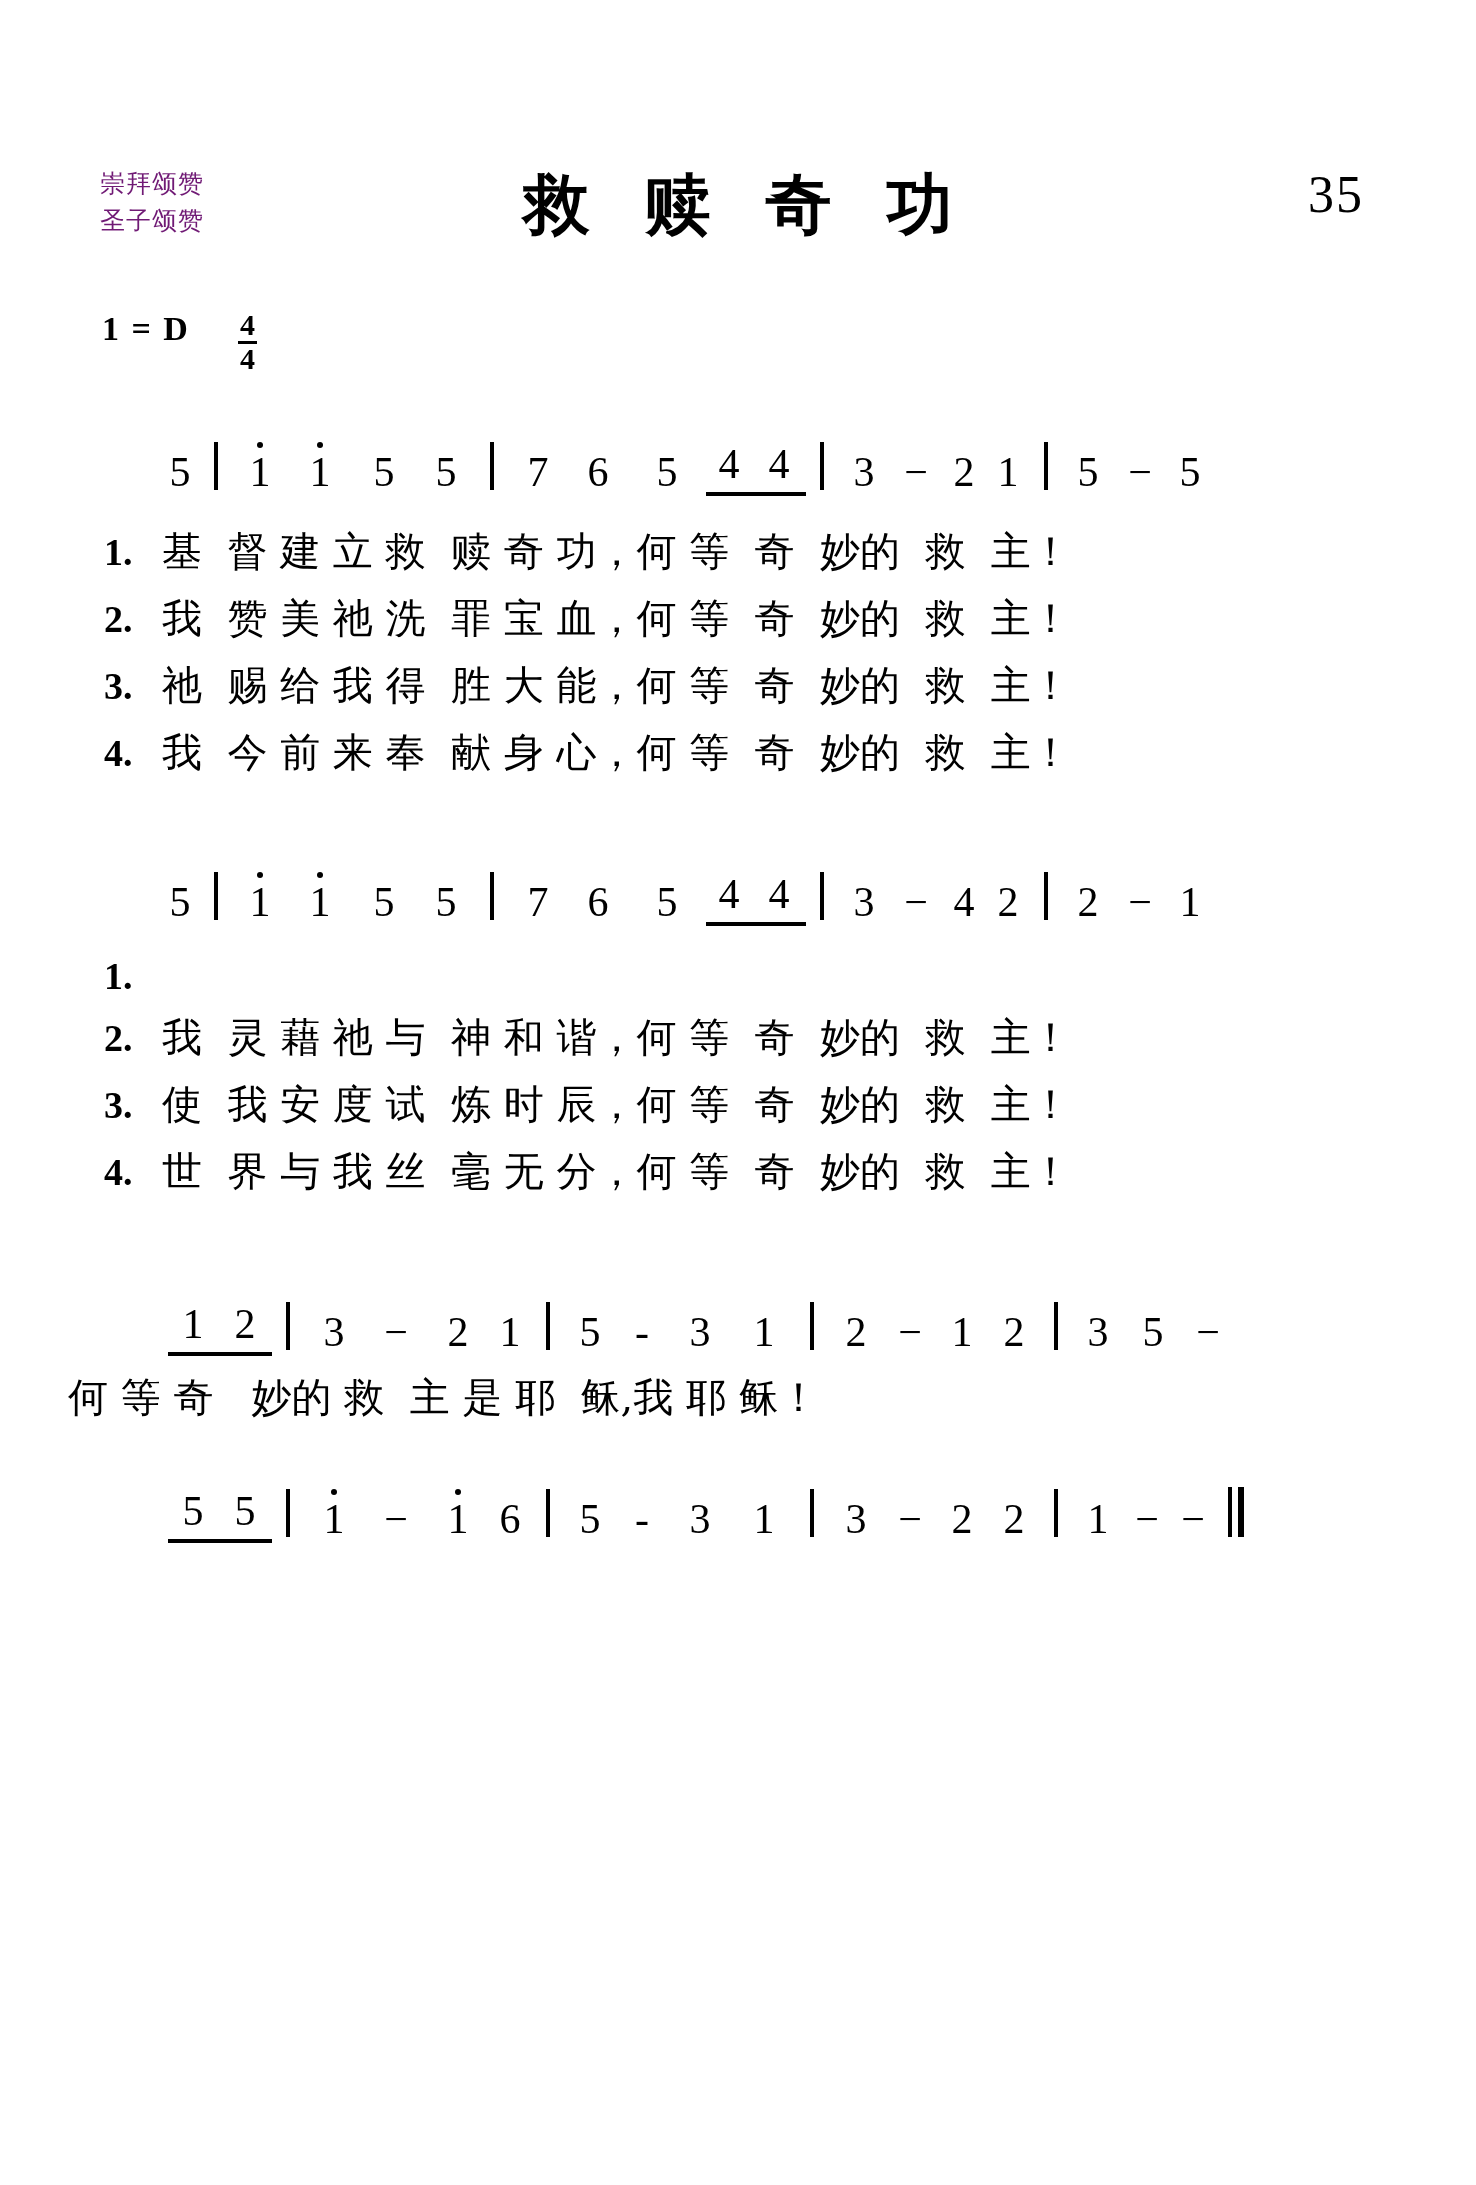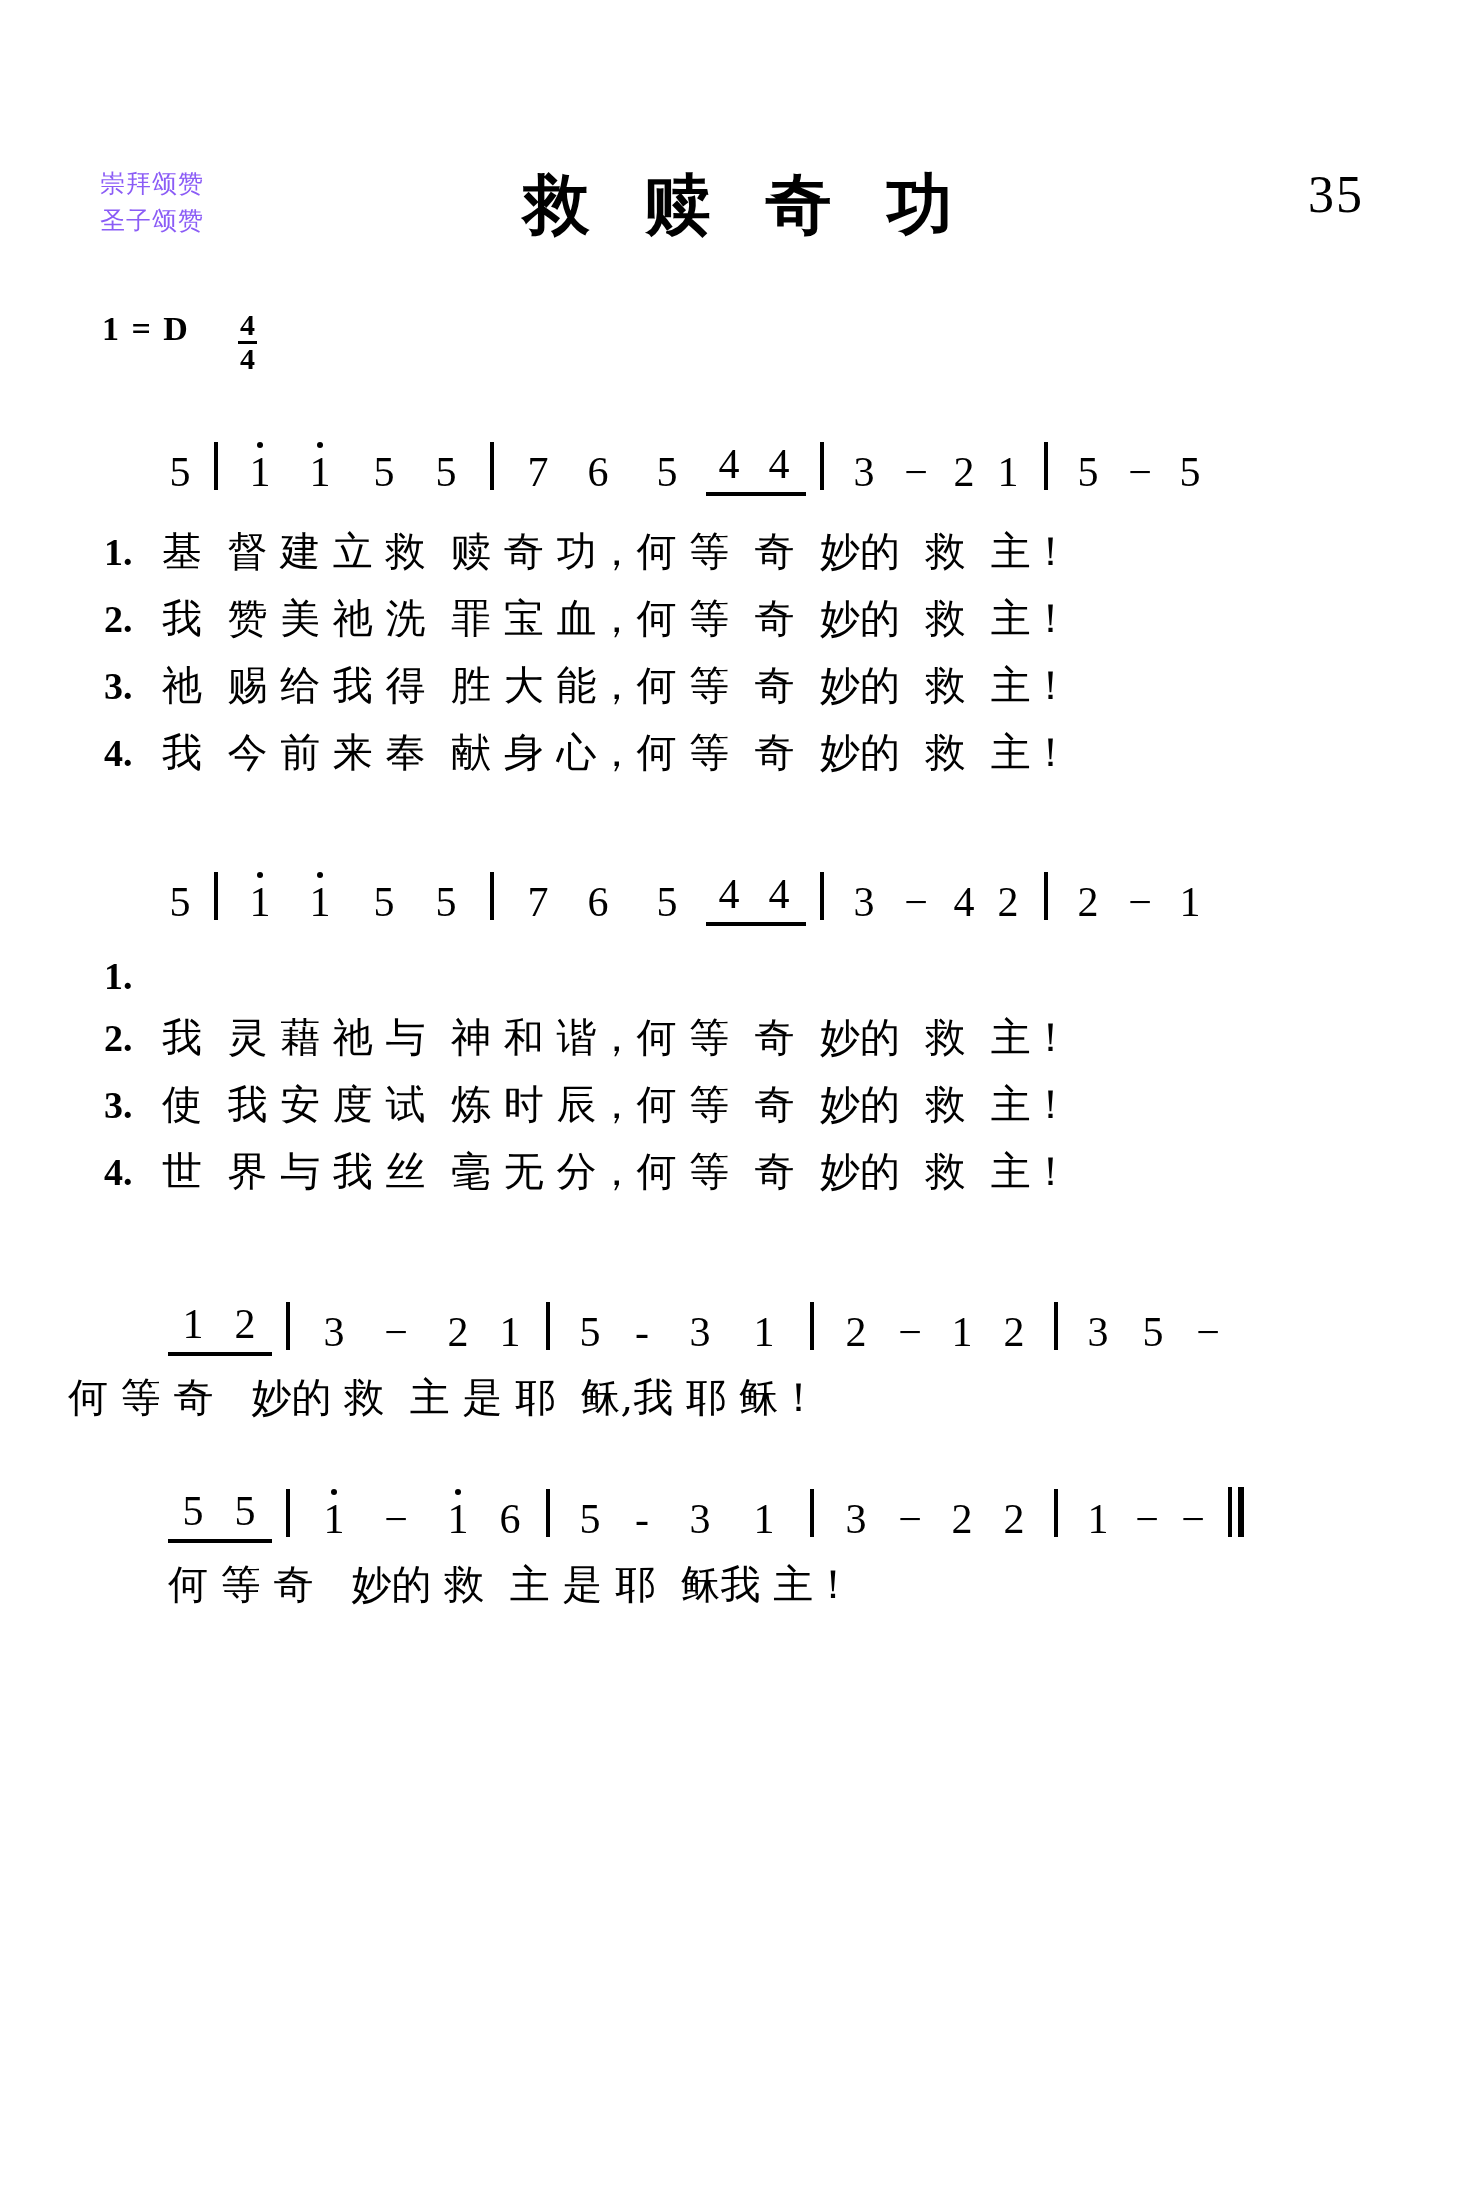--- a/index.html
+++ b/index.html
@@ -29,21 +29,21 @@
     height: 210px;
   }
   .category {
     position: absolute;
     left: 100px;
     top: 165px;
     font-family: "DejaVu Sans", sans-serif;
     font-size: 25px;
     line-height: 37px;
     letter-spacing: 1px;
-    color: #8b5cf6;
+    color: #701a75;
   }
   .song-title {
     position: absolute;
     left: 0;
     right: 0;
     top: 160px;
     text-align: center;
     font-family: "DejaVu Serif", serif;
     font-weight: bold;
     font-size: 66px;
@@ -326,18 +326,15 @@
       <span class="note" style="width:52px;">−</span>
       <span class="note" style="width:52px;">2</span>
       <span class="note" style="width:52px;">2</span>
       <span class="bar"></span>
       <span class="note" style="width:52px;">1</span>
       <span class="note" style="width:46px;">−</span>
       <span class="note" style="width:46px;">−</span>
       <span class="endbar"><i></i><i></i></span>
     </div>
 
-    <div class="lyric-row" style="margin-left:168px; margin-top:14px;">
-      <span>何 等 奇   妙的 救  主 是 耶  稣我 主！</span>
-    </div>
   </div>
 
 </div>
 
 </body></html>

